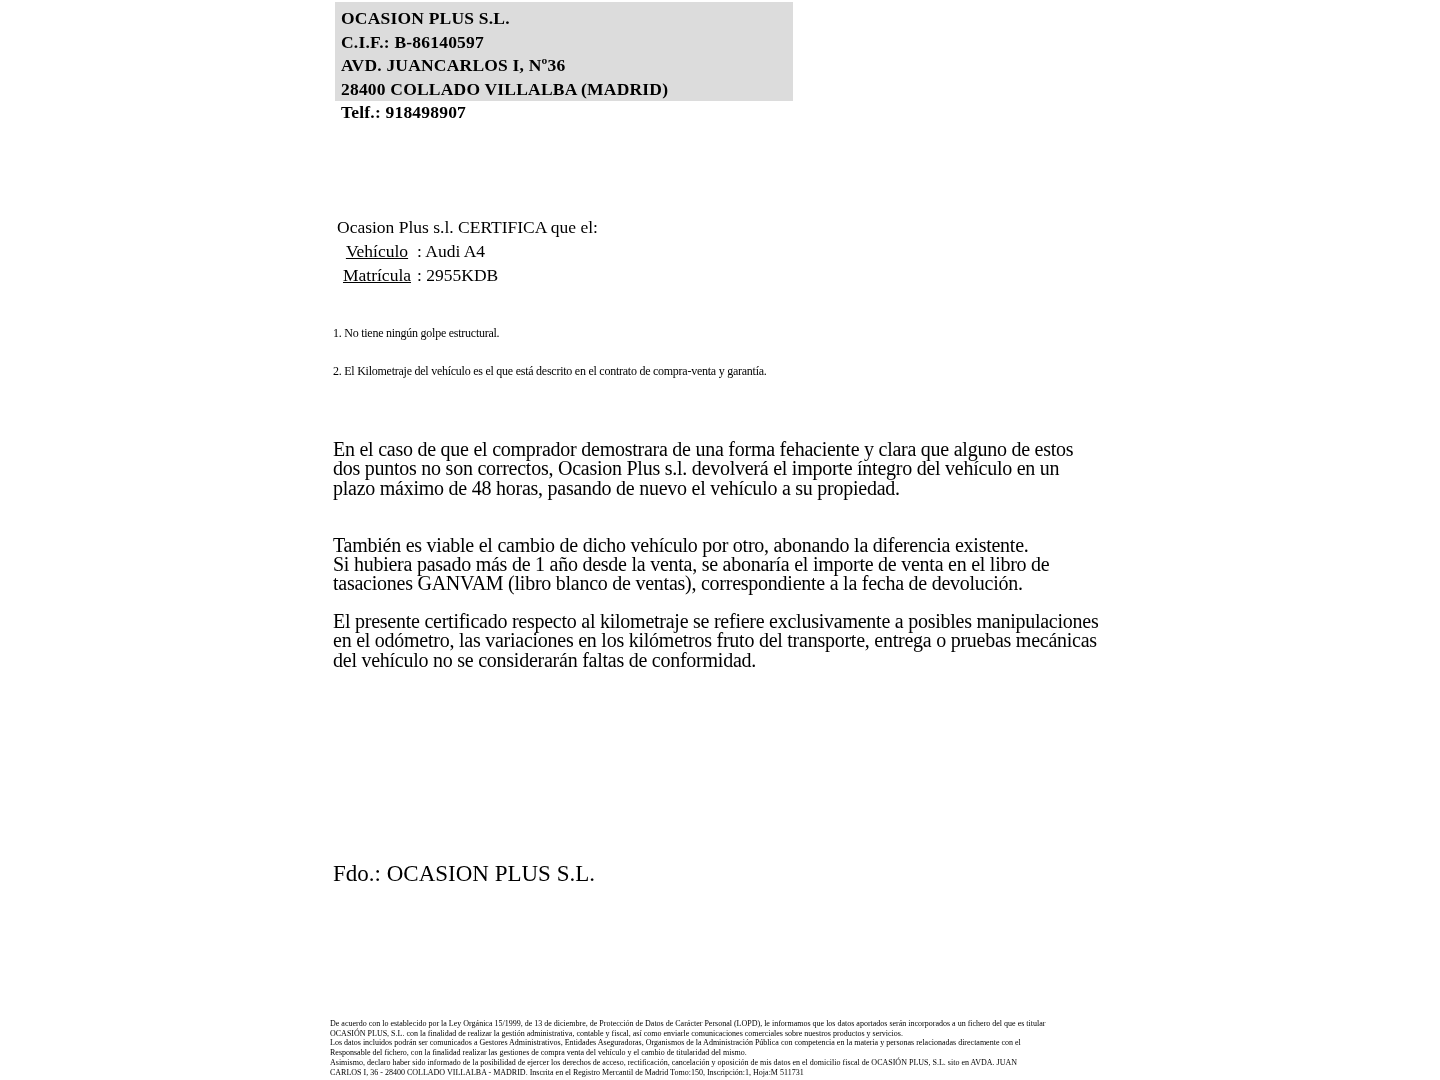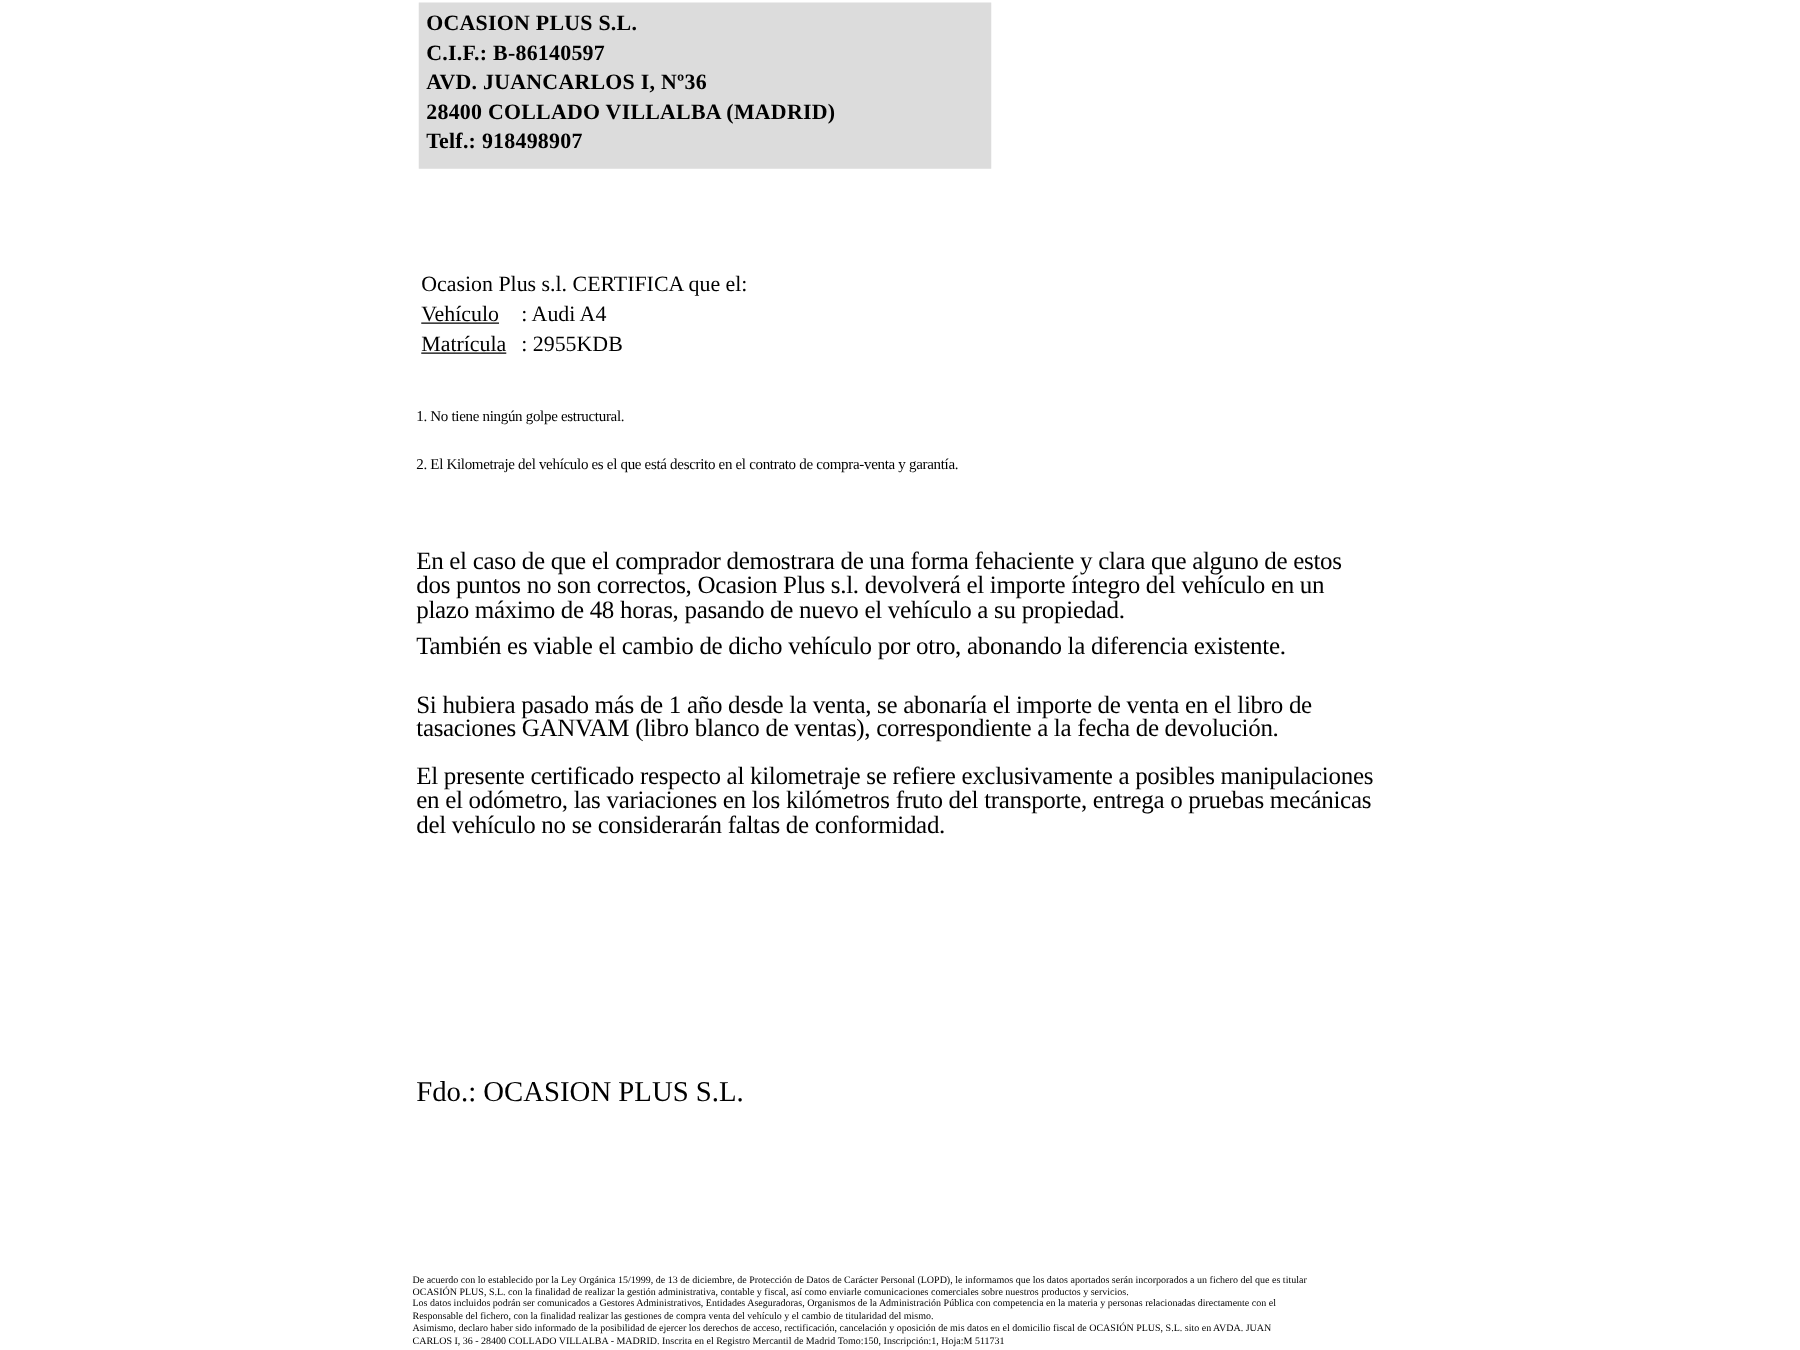--- a/index.html
+++ b/index.html
@@ -10,21 +10,21 @@
     background: #ffffff;
     color: #000000;
     font-family: "Liberation Serif", "DejaVu Serif", serif;
     overflow: hidden;
   }
   .company-box {
     position: absolute;
     left: 335px;
     top: 2px;
     width: 458px;
-    height: 133px;
+    height: 99px;
     box-sizing: border-box;
     padding: 5px 0 0 6px;
   }
   .company-box .company-line {
     font-weight: 700;
     font-size: 17.5px;
     line-height: 23.6px;
     letter-spacing: 0.2px;
     white-space: nowrap;
   }
@@ -37,42 +37,42 @@
     font-size: 17px;
     white-space: nowrap;
   }
   .certifica {
     position: absolute;
     left: 337px;
     top: 215px;
     font-size: 17.5px;
     line-height: 24px;
   }
-  .field-label-cell { display: inline-block; width: 80px; }
+  .field-label-cell { display: inline-block; width: 80px; text-align: center; }
   .field-label { text-decoration: underline; }
   .points {
     position: absolute;
     left: 333px;
     top: 324px;
     width: 766px;
     font-size: 12px;
     line-height: 19.4px;
     letter-spacing: -0.25px;
   }
   .points .point { margin: 0 0 19px 0; }
   .para {
     position: absolute;
     left: 333px;
     width: 766px;
     font-size: 20px;
     line-height: 19.4px;
     letter-spacing: -0.25px;
   }
   .para-1 { top: 440px; }
-  .para-2 { top: 508px; }
+  .para-2 { top: 536px; }
   .para-3 { top: 555px; }
   .para-4 { top: 612px; }
   .signature {
     position: absolute;
     left: 333px;
     top: 861px;
     font-size: 23px;
     white-space: nowrap;
   }
   .legal {

